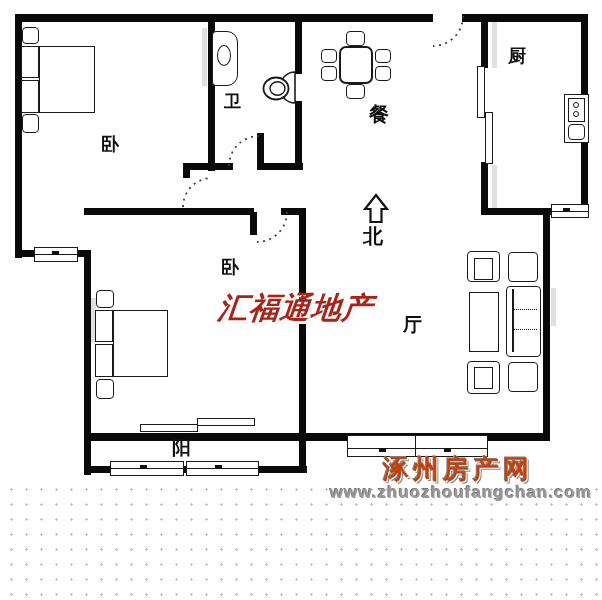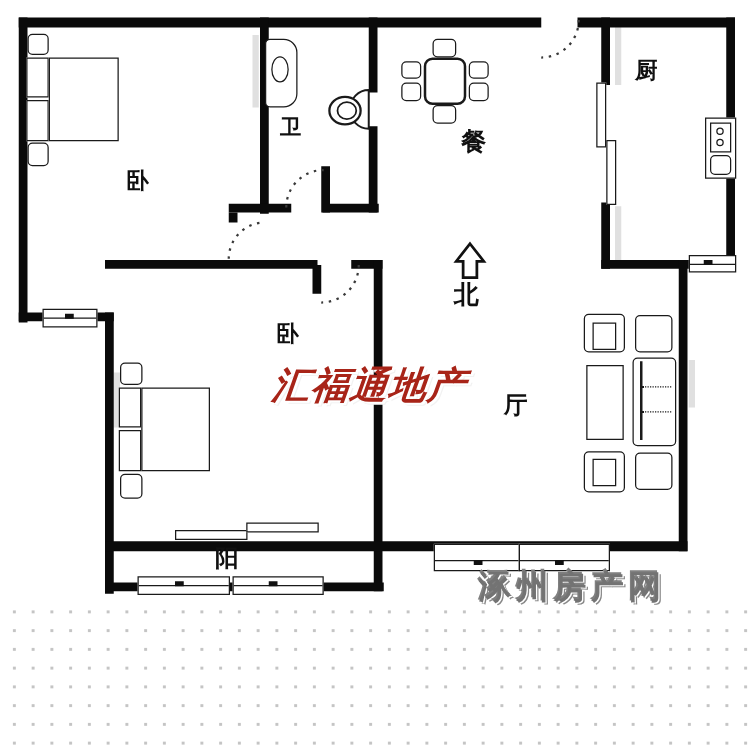--- a/index.html
+++ b/index.html
@@ -158,15 +158,16 @@
   <div class="lbl" style="left:224px;top:93px;font-size:17px;">卫</div>
   <div class="lbl" style="left:369px;top:104px;font-size:20px;">餐</div>
   <div class="lbl" style="left:508px;top:47px;font-size:18px;">厨</div>
   <div class="lbl" style="left:221px;top:258px;font-size:18px;">卧</div>
   <div class="lbl" style="left:403px;top:315px;font-size:19px;">厅</div>
   <div class="lbl" style="left:172px;top:438px;font-size:19px;">阳</div>
   <div class="lbl" style="left:363px;top:226px;font-size:20px;">北</div>
 
   <div class="dots"></div>
   <div class="wm-red" style="color:#a82418;">汇福通地产</div>
-  <div class="wm-site" style="color:#737373;">涿州房产网</div>
+  <div class="wm-site" style="color:#c2410c;">涿州房产网</div>
+  <div class="wm-url">www.zhuozhoufangchan.com</div>
 
 </div>
 
 </body></html>

